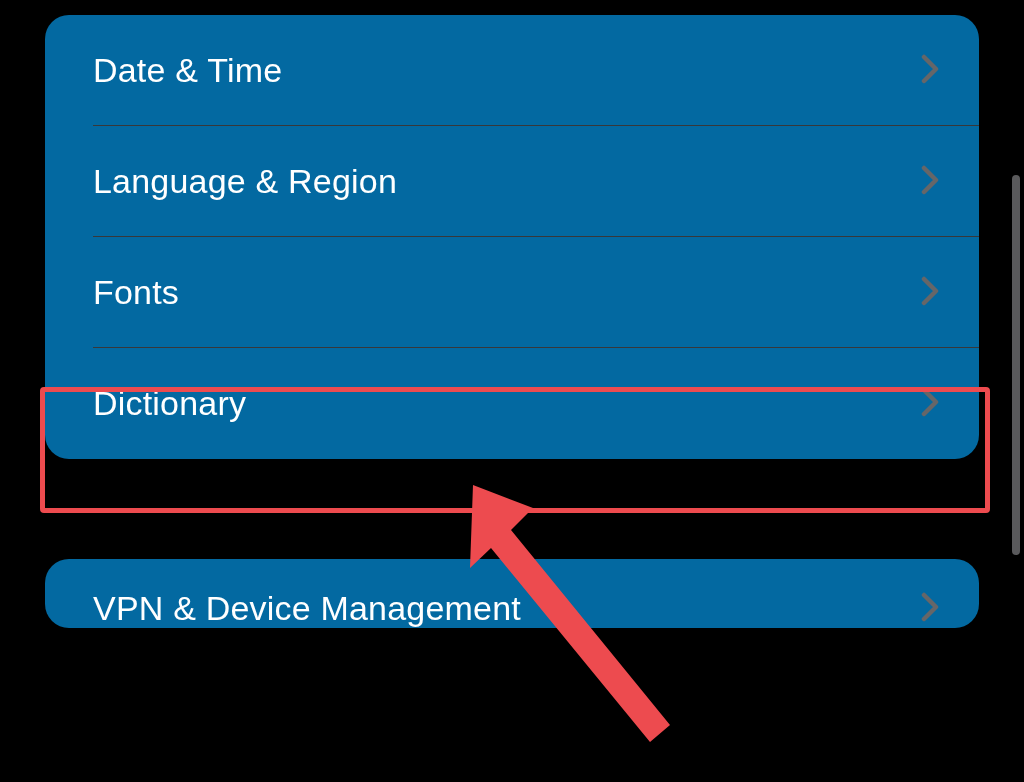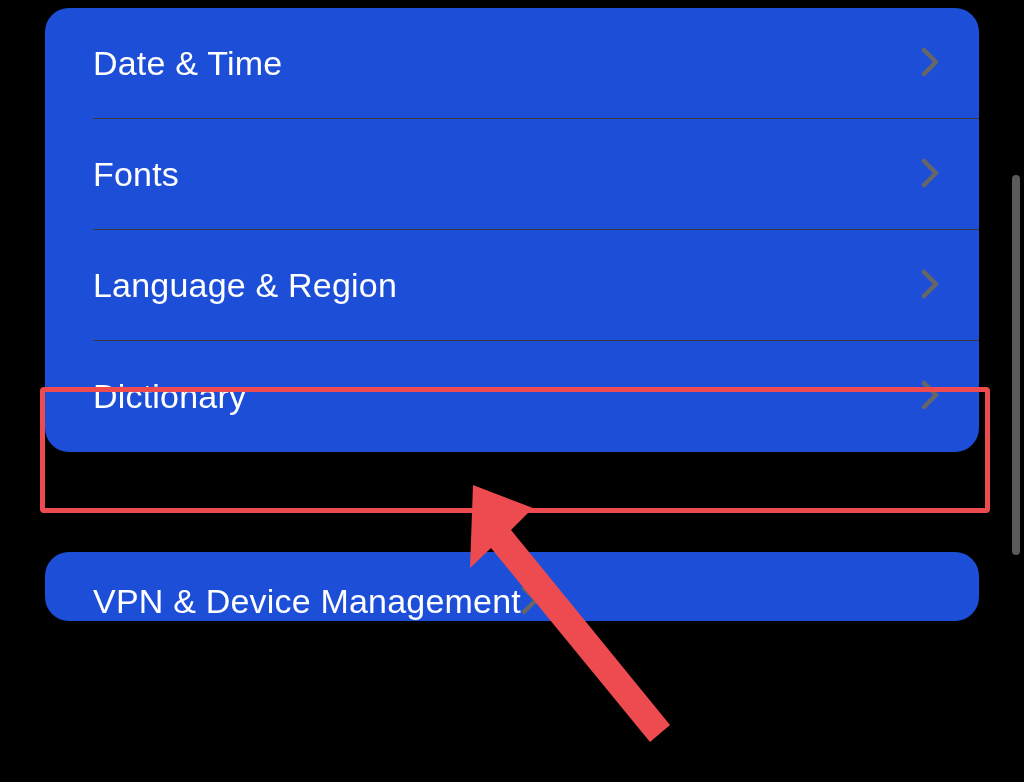--- a/index.html
+++ b/index.html
@@ -9,23 +9,23 @@
     }
     body {
       background: #000000;
       font-family: -apple-system, BlinkMacSystemFont, 'SF Pro Text', 'Helvetica Neue', Arial, sans-serif;
       width: 1024px;
       height: 782px;
       overflow: hidden;
       position: relative;
     }
     .settings-group {
-      background: #1d4ed8;
+      background: #0369a1;
       border-radius: 24px;
-      margin: 8px 45px 0 45px;
+      margin: 15px 45px 0 45px;
       overflow: hidden;
     }
     .settings-group.second {
       margin-top: 100px;
     }
     .settings-item {
       display: flex;
       align-items: center;
       justify-content: space-between;
       padding: 36px 40px 36px 48px;
@@ -73,47 +73,48 @@
       top: 175px;
       width: 8px;
       height: 380px;
       background: #5a5a5c;
       border-radius: 4px;
     }
     .cutoff-item {
       padding: 30px 40px 0 48px;
       display: flex;
       align-items: center;
+      justify-content: space-between;
     }
     .cutoff-item .settings-label {
       opacity: 1;
     }
   </style>
 </head>
 <body>
 
 <div class="settings-group">
   <div class="settings-item">
     <span class="settings-label">Date &amp; Time</span>
     <span class="chevron">
       <svg viewBox="0 0 12 20" fill="none" stroke="currentColor" stroke-width="3" stroke-linecap="round" stroke-linejoin="round">
         <polyline points="2,2 10,10 2,18"></polyline>
       </svg>
     </span>
   </div>
   <div class="settings-item">
-    <span class="settings-label">Fonts</span>
+    <span class="settings-label">Language &amp; Region</span>
     <span class="chevron">
       <svg viewBox="0 0 12 20" fill="none" stroke="currentColor" stroke-width="3" stroke-linecap="round" stroke-linejoin="round">
         <polyline points="2,2 10,10 2,18"></polyline>
       </svg>
     </span>
   </div>
   <div class="settings-item">
-    <span class="settings-label">Language &amp; Region</span>
+    <span class="settings-label">Fonts</span>
     <span class="chevron">
       <svg viewBox="0 0 12 20" fill="none" stroke="currentColor" stroke-width="3" stroke-linecap="round" stroke-linejoin="round">
         <polyline points="2,2 10,10 2,18"></polyline>
       </svg>
     </span>
   </div>
   <div class="settings-item">
     <span class="settings-label">Dictionary</span>
     <span class="chevron">
       <svg viewBox="0 0 12 20" fill="none" stroke="currentColor" stroke-width="3" stroke-linecap="round" stroke-linejoin="round">

